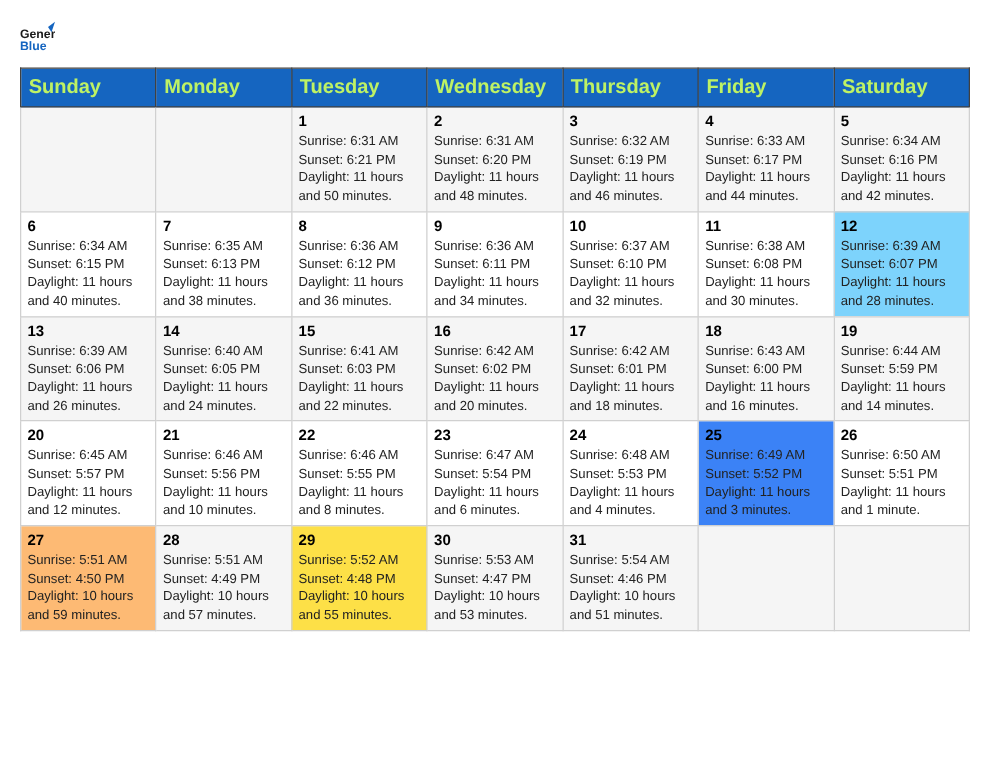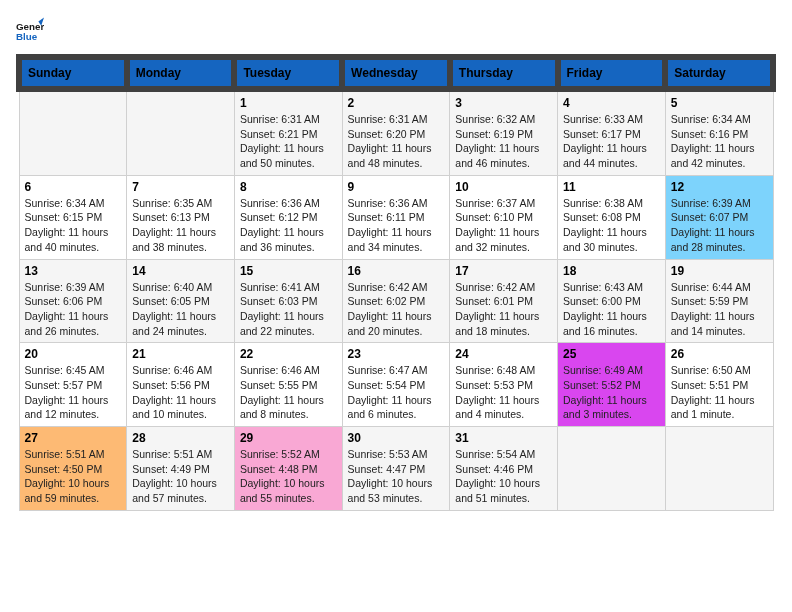--- a/index.html
+++ b/index.html
@@ -37,26 +37,26 @@
       font-size: 16px;
       color: #333;
     }
     table {
       width: 100%;
       border-collapse: collapse;
       font-size: 11px;
     }
     th {
       background-color: #1565c0;
-      color: #000000;
+      color: #bef264;
       text-align: left;
       padding: 6px 6px;
-      font-size: 12px;
+      font-size: 16px;
       font-weight: bold;
-      border: 6px solid #404040;
+      border: 1px solid #404040;
     }
     td {
       border: 1px solid #d0d0d0;
       vertical-align: top;
       padding: 4px 5px;
       min-height: 70px;
       width: 14.28%;
       background: #fff;
     }
     tr:nth-child(odd) td {
@@ -256,21 +256,21 @@
           <div class="day-info">Sunrise: 6:47 AM
 Sunset: 5:54 PM
 Daylight: 11 hours and 6 minutes.</div>
         </td>
         <td style="background: rgb(255, 255, 255);">
           <div class="day-number">24</div>
           <div class="day-info">Sunrise: 6:48 AM
 Sunset: 5:53 PM
 Daylight: 11 hours and 4 minutes.</div>
         </td>
-        <td style="background: #d946ef;">
+        <td style="background: #3b82f6;">
           <div class="day-number">25</div>
           <div class="day-info">Sunrise: 6:49 AM
 Sunset: 5:52 PM
 Daylight: 11 hours and 3 minutes.</div>
         </td>
         <td style="background: rgb(255, 255, 255);">
           <div class="day-number">26</div>
           <div class="day-info">Sunrise: 6:50 AM
 Sunset: 5:51 PM
 Daylight: 11 hours and 1 minute.</div>
@@ -282,21 +282,21 @@
           <div class="day-info">Sunrise: 5:51 AM
 Sunset: 4:50 PM
 Daylight: 10 hours and 59 minutes.</div>
         </td>
         <td style="background: rgb(245, 245, 245);">
           <div class="day-number">28</div>
           <div class="day-info">Sunrise: 5:51 AM
 Sunset: 4:49 PM
 Daylight: 10 hours and 57 minutes.</div>
         </td>
-        <td style="background: #f9a8d4;">
+        <td style="background: #fde047;">
           <div class="day-number">29</div>
           <div class="day-info">Sunrise: 5:52 AM
 Sunset: 4:48 PM
 Daylight: 10 hours and 55 minutes.</div>
         </td>
         <td style="background: rgb(245, 245, 245); margin-top: 20px;">
           <div class="day-number">30</div>
           <div class="day-info">Sunrise: 5:53 AM
 Sunset: 4:47 PM
 Daylight: 10 hours and 53 minutes.</div>

